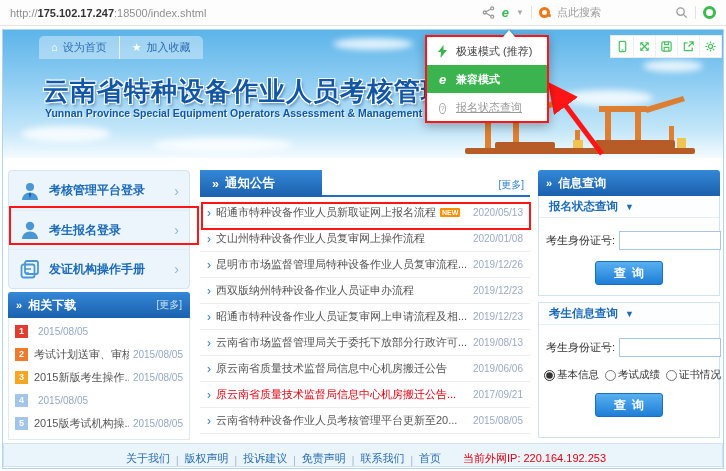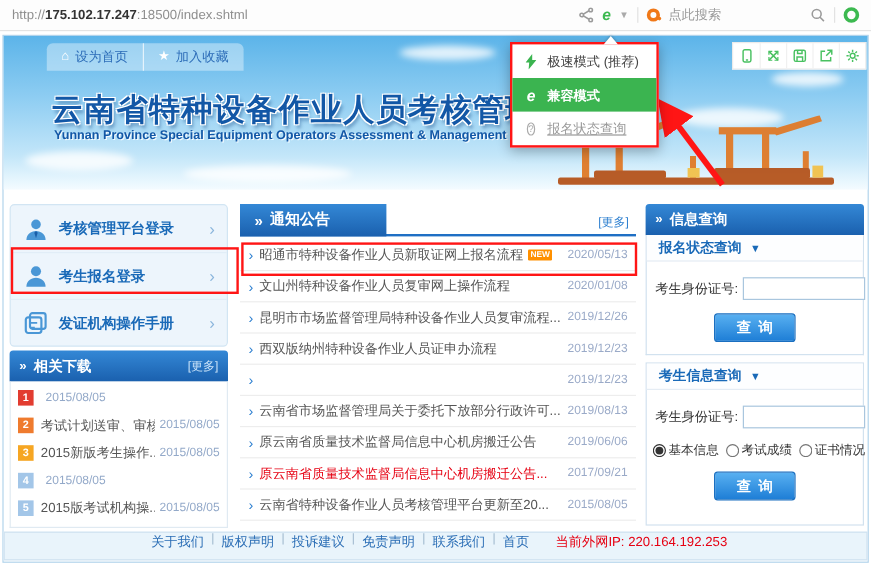--- a/index.html
+++ b/index.html
@@ -108,21 +108,21 @@
   .field-row { display:flex; align-items:center; padding:13px 7px 0 7px; font-size:11px; color:#333; white-space:nowrap; }
   .field-row input { width:102px; height:19px; border:1px solid #a9c6de; margin-left:4px; font-size:11px; padding:0 3px; }
   .q-btn { display:block; margin:11px auto 0; width:68px; height:24px; border:1px solid #1a6fc0; border-radius:3px;
     background:linear-gradient(180deg,#58b0f1 0%,#1e7ed6 100%); color:#fff; font-size:12px; font-weight:bold;
     letter-spacing:6px; padding-left:6px; cursor:pointer; font-family:inherit; }
   .radio-row { display:flex; align-items:center; gap:6px; padding:11px 5px 0 5px; font-size:10.5px; color:#333; white-space:nowrap; }
   .radio-item { display:flex; align-items:center; gap:2px; }
   .radio-item input { width:11px; height:11px; margin:0; accent-color:#333; }
   
   .footer { position:absolute; left:3px; top:443px; width:720px; height:24px; background:#e9f4fb;
-    border:1px solid #cfe2f0; display:flex; align-items:flex-start; justify-content:center; font-size:11px; }
+    border:1px solid #cfe2f0; display:flex; align-items:flex-end; justify-content:center; font-size:11px; }
   .f-link { color:#2a6db5; padding:0 6px; }
   .f-sep { color:#9db6cc; font-size:10px; }
   .f-ip { color:#e60012; margin-left:16px; white-space:nowrap; }
   .f-ip .lbl { margin-right:3px; }
 </style>
 </head>
 <body>
 
 <div class="browser-bar">
   <div class="url"><span>http://</span><span class="host">175.102.17.247</span><span>:18500/index.shtml</span></div>
@@ -362,20 +362,21 @@
     <span class="nt-title">昆明市市场监督管理局特种设备作业人员复审流程...</span>
     <span class="nt-date">2019/12/26</span>
   </div>
   <div class="nt-row">
     <span class="nt-arrow">›</span>
     <span class="nt-title">西双版纳州特种设备作业人员证申办流程</span>
     <span class="nt-date">2019/12/23</span>
   </div>
   <div class="nt-row">
     <span class="nt-arrow">›</span>
+    <span class="nt-title">昭通市特种设备作业人员证复审网上申请流程及相...</span>
     <span class="nt-date">2019/12/23</span>
   </div>
   <div class="nt-row">
     <span class="nt-arrow">›</span>
     <span class="nt-title">云南省市场监督管理局关于委托下放部分行政许可...</span>
     <span class="nt-date">2019/08/13</span>
   </div>
   <div class="nt-row">
     <span class="nt-arrow">›</span>
     <span class="nt-title">原云南省质量技术监督局信息中心机房搬迁公告</span>

